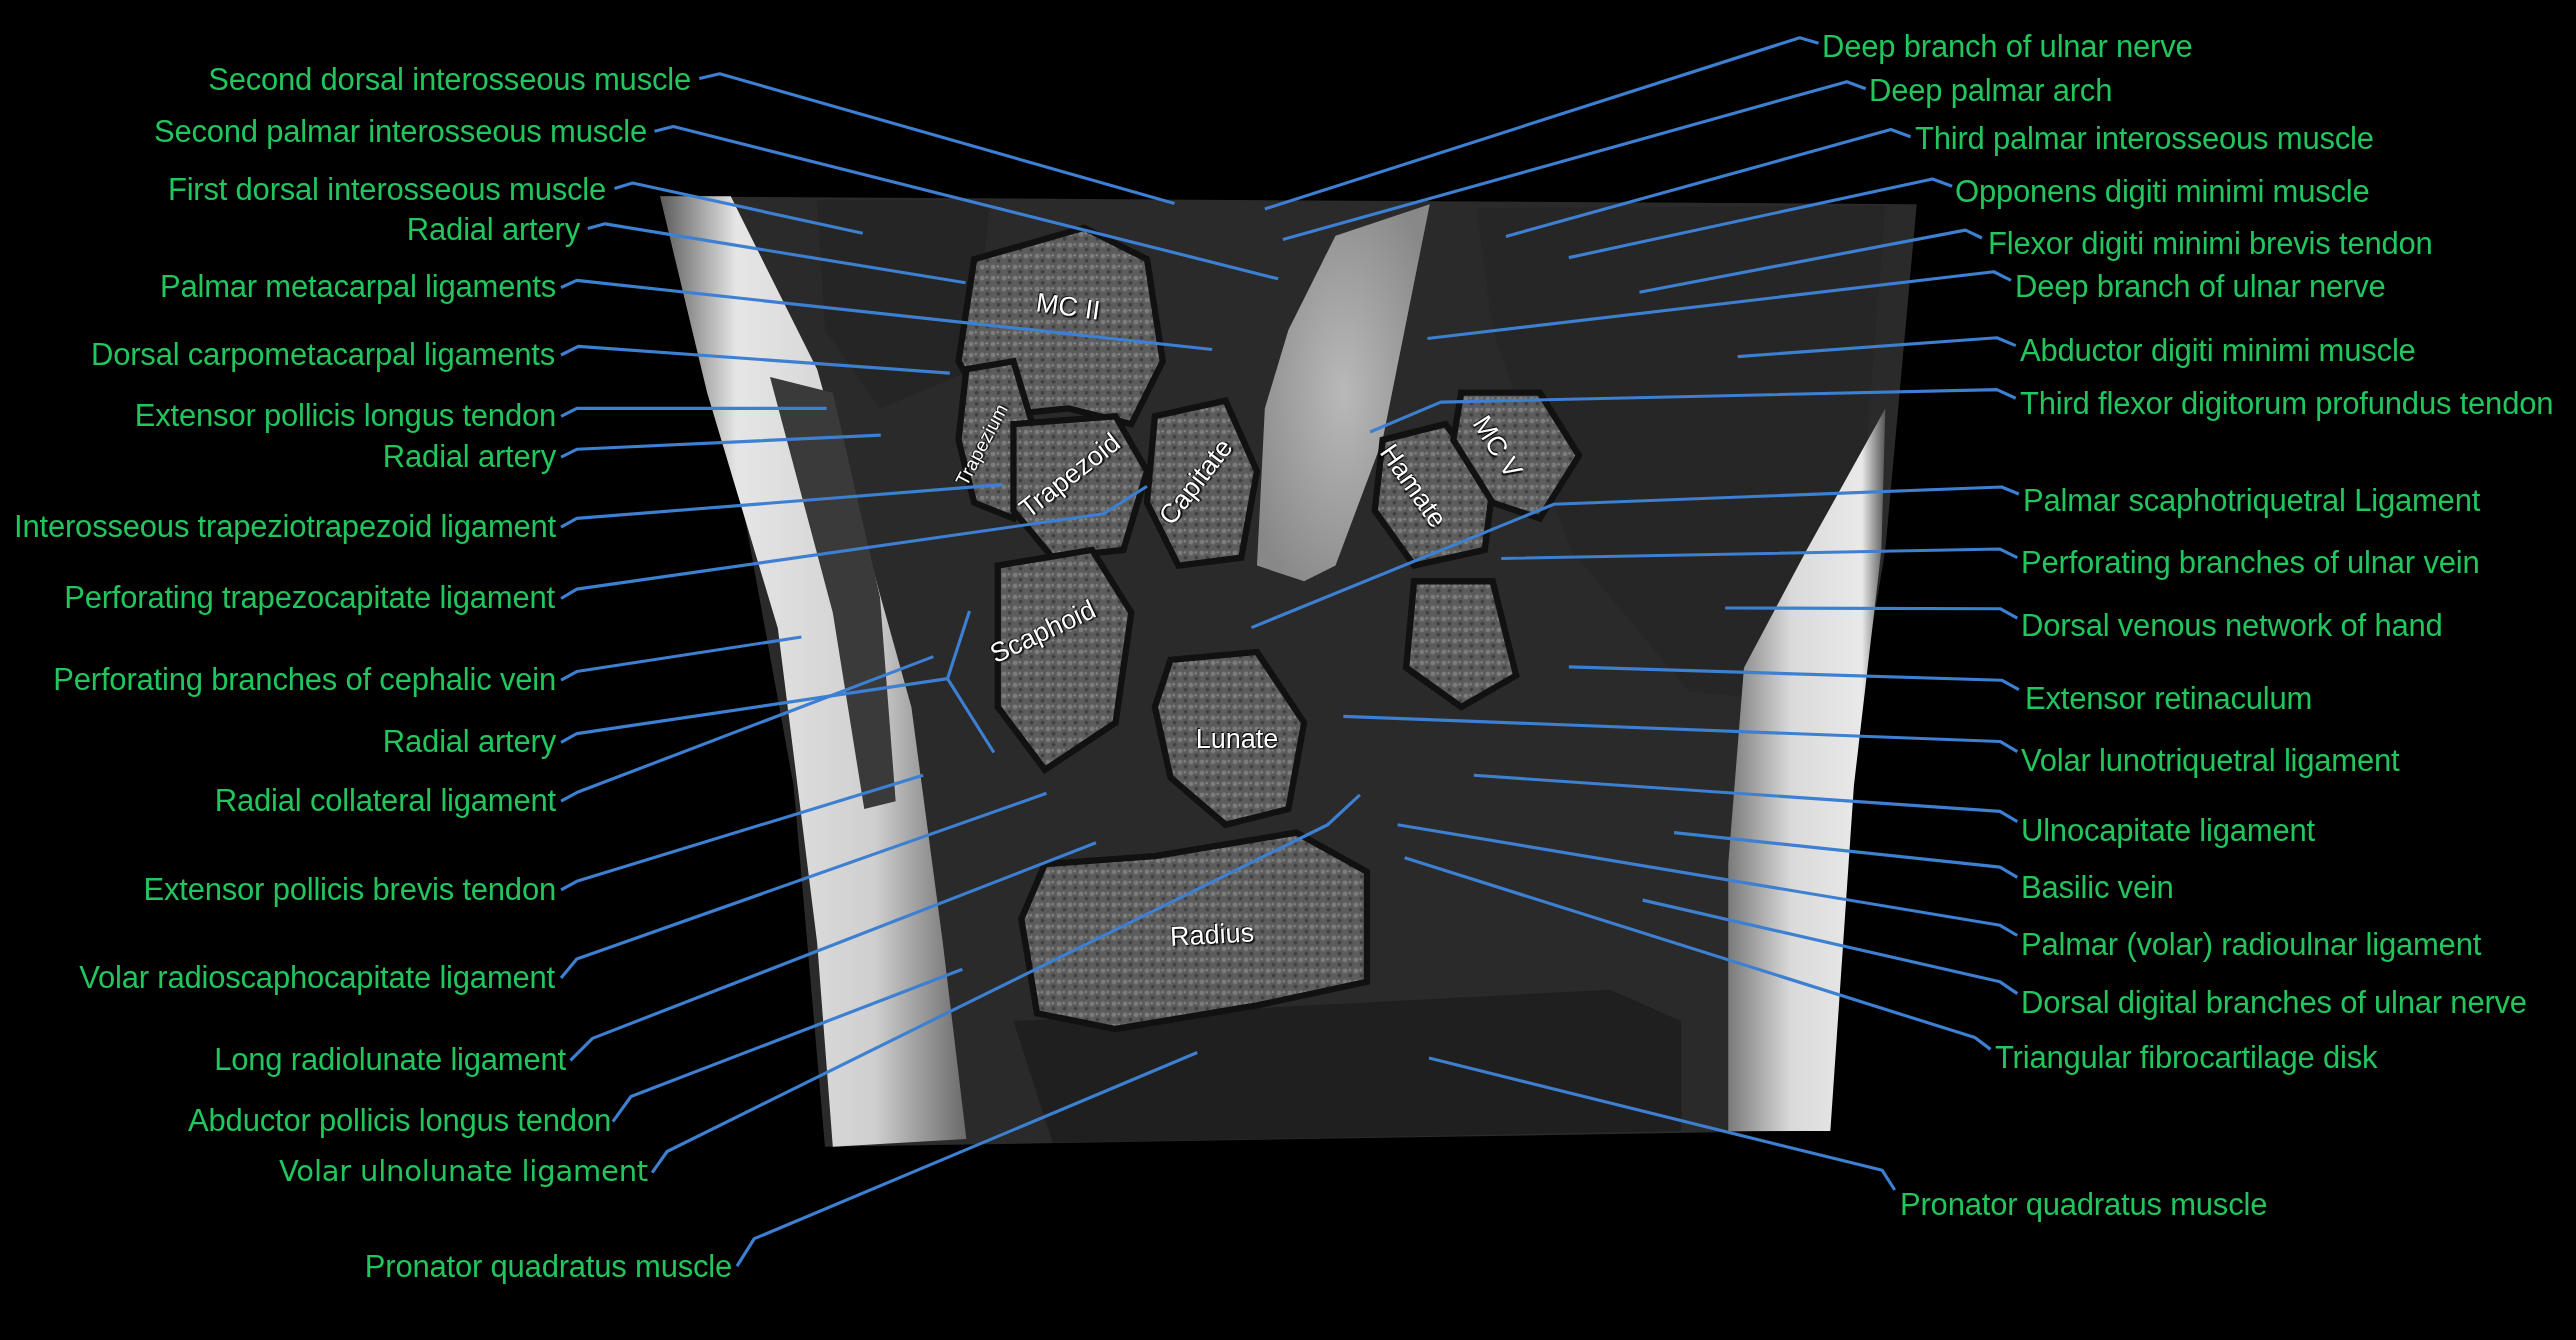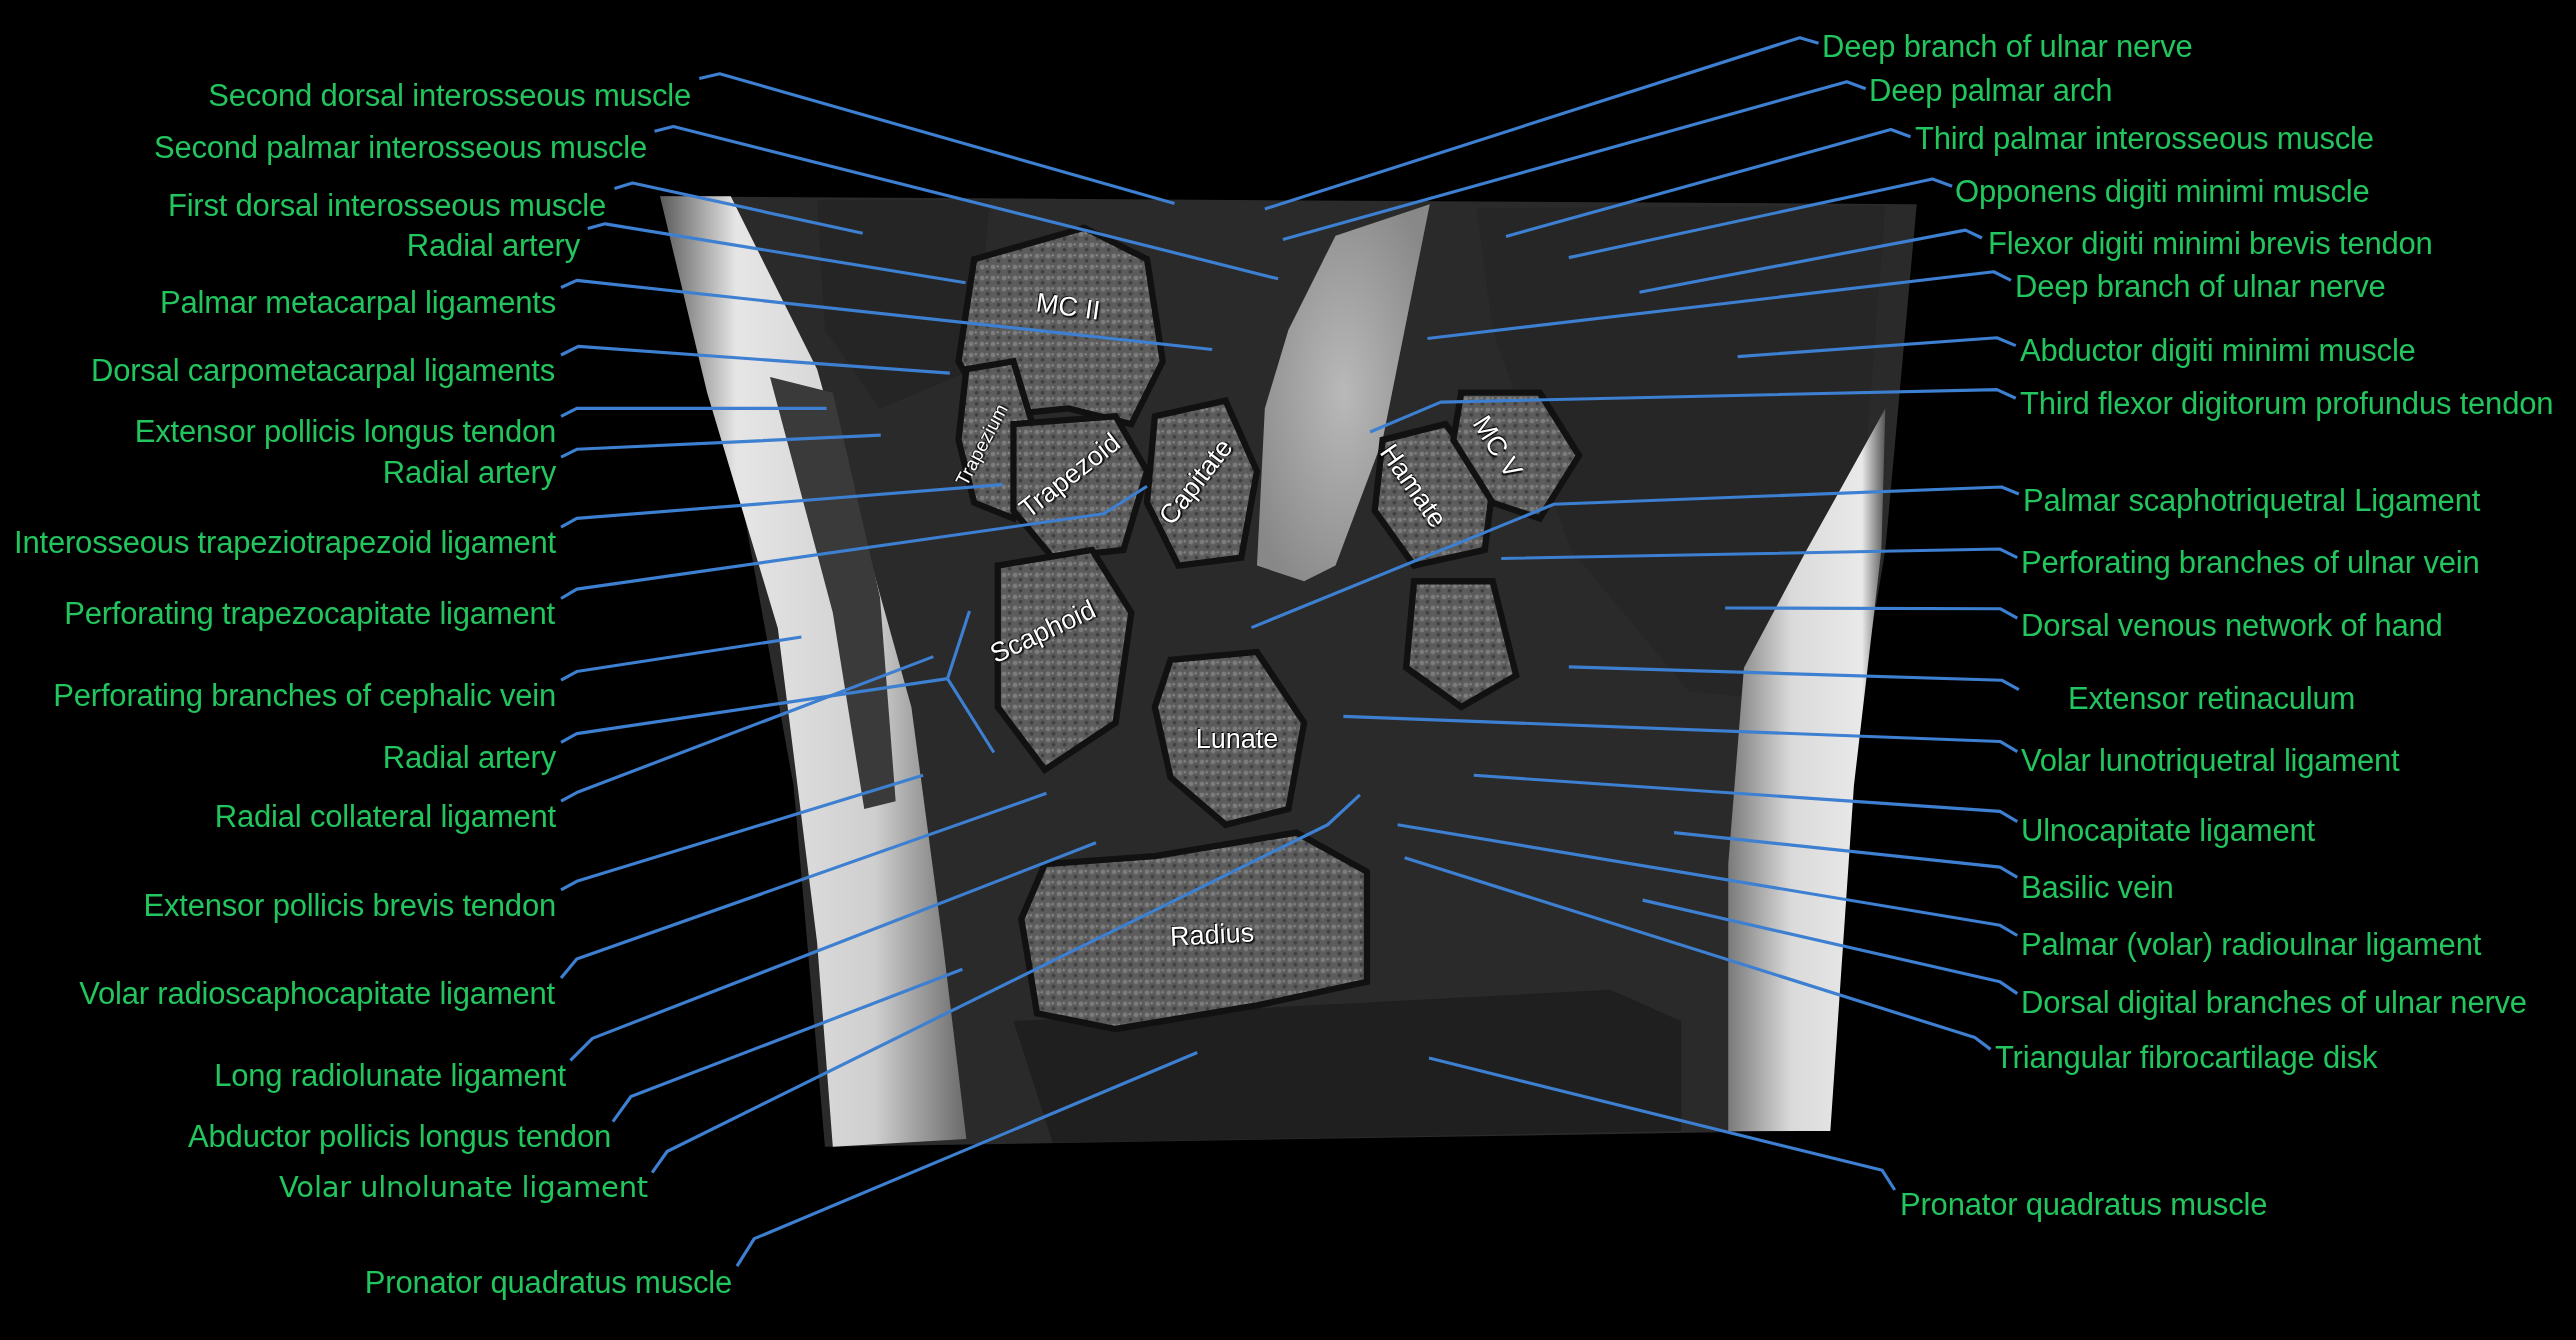--- a/index.html
+++ b/index.html
@@ -2,21 +2,21 @@
 <html style="font-size:12.6px"><head>
 <meta charset="utf-8">
 <style>
   html, body { margin: 0; padding: 0; background: #000; }
   body { width: 2576px; height: 1340px; position: relative; overflow: hidden;
          font-family: "Liberation Sans", "DejaVu Sans", sans-serif; }
   #stage { position: absolute; left: 0; top: 0; width: 2576px; height: 1340px; }
   .mri { position: absolute; left: 0; top: 0; }
   .lbl { position: absolute; color: #22c55e; font-size: 31px; line-height: 35px;
          white-space: nowrap; letter-spacing: -0.2px; }
-  .lbl.left { transform: translate(-100%, -50%); text-align: left; margin-top: 16px; }
+  .lbl.left { transform: translate(-100%, -50%); text-align: left; }
   .lbl.right { transform: translate(0, -50%); text-align: left; }
   .bone { position: absolute; color: #ffffff; font-size: 27px; white-space: nowrap;
           text-shadow: 1.6px 1.6px 1.6px #000, -0.8px -0.8px 0.8px #000; transform-origin: center center; }
   svg.leaders { position: absolute; left: 0; top: 0; }
 </style>
 </head>
 <body>
 
 <div id="stage">
 
@@ -139,21 +139,21 @@
       <div class="lbl right" style="left: 1869px; top: 90px;">Deep palmar arch</div>
       <div class="lbl right" style="left: 1915px; top: 138px;">Third palmar interosseous muscle</div>
       <div class="lbl right" style="left: 1955px; top: 191px;">Opponens digiti minimi muscle</div>
       <div class="lbl right" style="left: 1988px; top: 243px;">Flexor digiti minimi brevis tendon</div>
       <div class="lbl right" style="left: 2015px; top: 286px;">Deep branch of ulnar nerve</div>
       <div class="lbl right" style="left: 2020px; top: 350px;">Abductor digiti minimi muscle</div>
       <div class="lbl right" style="left: 2020px; top: 403px;">Third flexor digitorum profundus tendon</div>
       <div class="lbl right" style="left: 2023px; top: 500px;">Palmar scaphotriquetral Ligament</div>
       <div class="lbl right" style="left: 2021px; top: 562px;">Perforating branches of ulnar vein</div>
       <div class="lbl right" style="left: 2021px; top: 625px;">Dorsal venous network of hand</div>
-      <div class="lbl right" style="left: 2025px; top: 698px; margin-left: 43px;">Extensor retinaculum</div>
+      <div class="lbl right" style="left: 2025px; top: 698px;">Extensor retinaculum</div>
       <div class="lbl right" style="left: 2021px; top: 760px;">Volar lunotriquetral ligament</div>
       <div class="lbl right" style="left: 2021px; top: 830px;">Ulnocapitate ligament</div>
       <div class="lbl right" style="left: 2021px; top: 887px;">Basilic vein</div>
       <div class="lbl right" style="left: 2021px; top: 944px;">Palmar (volar) radioulnar ligament</div>
       <div class="lbl right" style="left: 2021px; top: 1002px;">Dorsal digital branches of ulnar nerve</div>
       <div class="lbl right" style="left: 1995px; top: 1057px;">Triangular fibrocartilage disk</div>
       <div class="lbl right" style="left: 1900px; top: 1204px;">Pronator quadratus muscle</div>
       <div class="bone" style="left: 1068px; top: 307px; transform: translate(-50%, -50%) rotate(8deg);">MC II</div>
       <div class="bone" style="left: 982px; top: 445px; font-size: 19px; transform: translate(-50%, -50%) rotate(-62deg);">Trapezium</div>
       <div class="bone" style="left: 1070px; top: 476px; transform: translate(-50%, -50%) rotate(-38deg);">Trapezoid</div>

